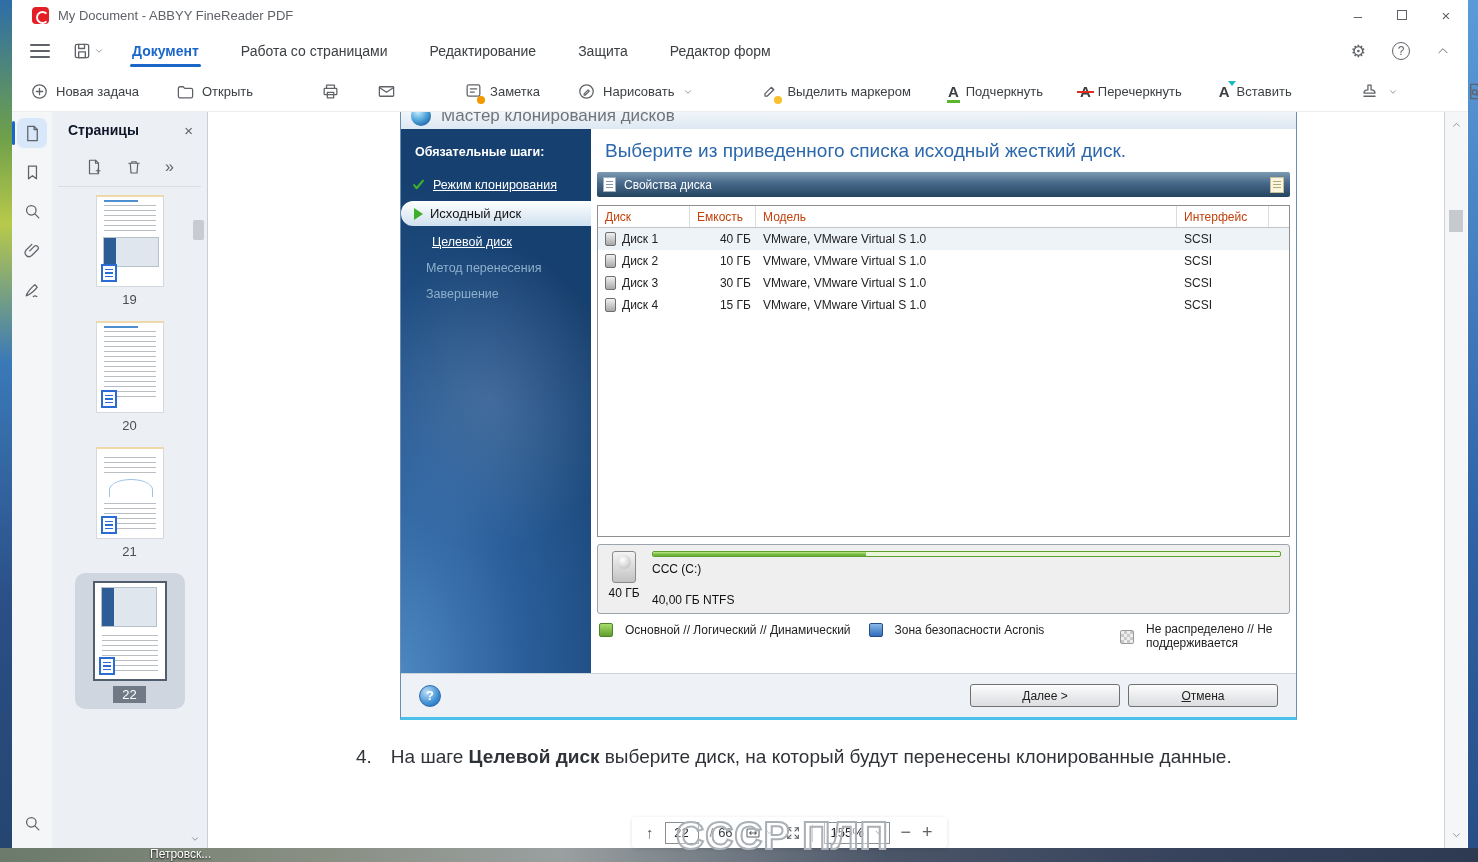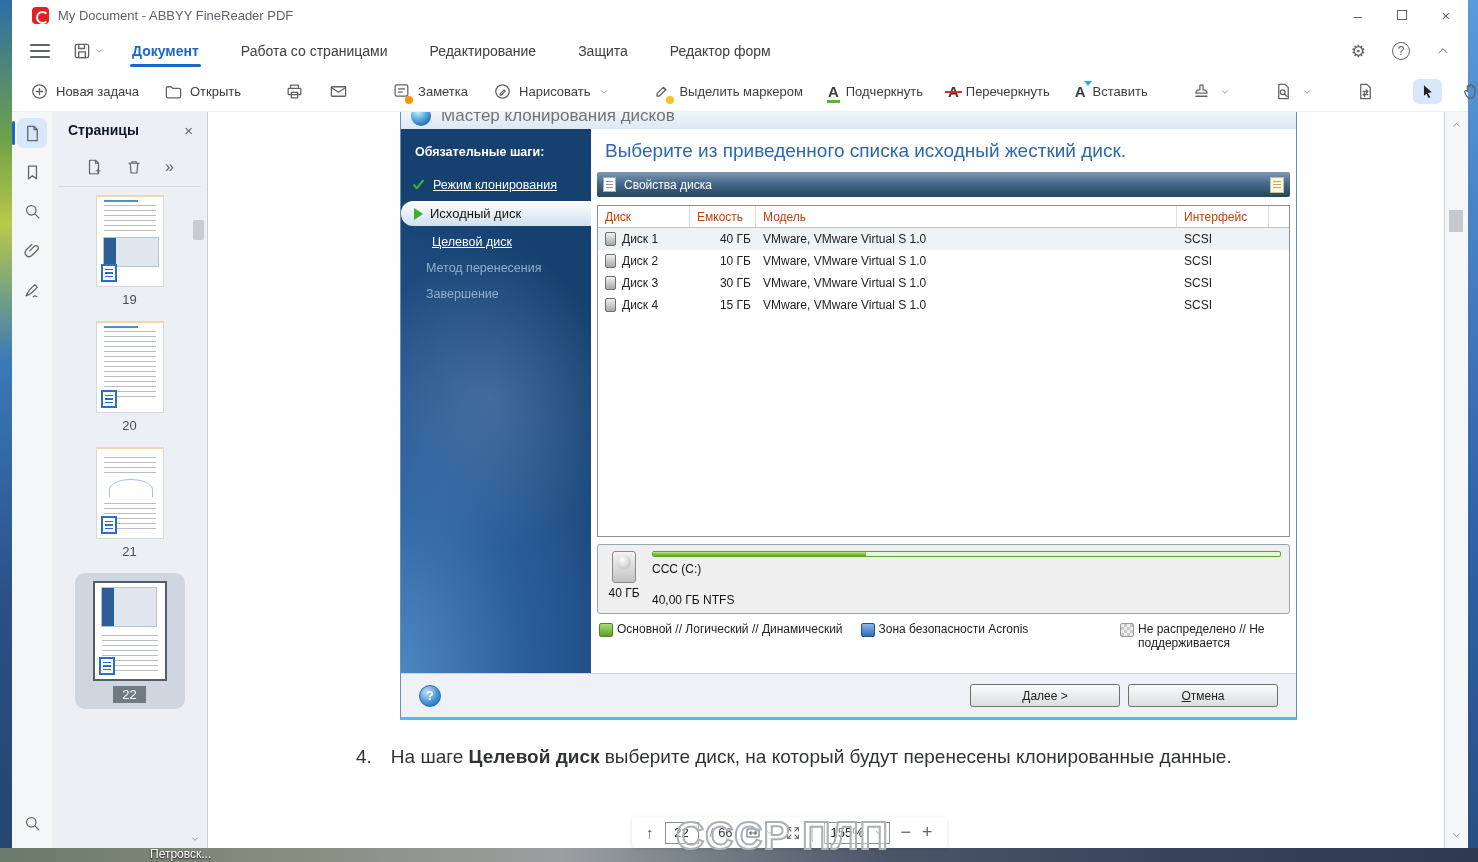--- a/index.html
+++ b/index.html
@@ -28,21 +28,21 @@
   .hamburger span{height:2px;background:#5f6368;border-radius:1px}
   .save-wrap{display:flex;align-items:center;margin-right:26px}
   .menu-items{display:flex;align-items:flex-start;gap:38px}
   .menu-item{font-size:14px;color:#3c4043;position:relative;padding:10px 2px}
   .menu-item.active{color:#1a66c9;font-weight:bold}
   .menu-item.active::after{content:"";position:absolute;left:0;right:0;bottom:2px;height:3px;background:#1a66c9;border-radius:2px}
   .menu-right{margin-left:auto;display:flex;align-items:center;gap:26px;color:#5f6368}
   .gear-glyph{font-size:17px}
   .help-circle{width:18px;height:18px;border:1.5px solid #5f6368;border-radius:50%;font-size:12px;display:flex;align-items:center;justify-content:center}
   
-  .toolbar{height:40px;display:flex;align-items:center;padding:0 14px 0 12px;gap:13px;flex:0 0 auto;border-bottom:1px solid #ededed}
+  .toolbar{height:40px;display:flex;align-items:center;padding:0 14px 0 12px;gap:25px;flex:0 0 auto;border-bottom:1px solid #ededed}
   .tb{display:flex;align-items:center;gap:7px;font-size:13px;color:#3c4043;padding:4px 6px;border-radius:6px;white-space:nowrap}
   .tb.active{background:#d9e7fb}
   .tb-sep{width:1px;height:22px;background:#dcdfe3;margin:0 3px}
   svg.ic{stroke:#5f6368;fill:none;stroke-width:1.6;stroke-linecap:round;stroke-linejoin:round}
   .rel{position:relative}
   .dot{position:absolute;width:8px;height:8px;border-radius:50%;right:-2px;bottom:-1px}
   .dot.orange{background:#f29900}.dot.yellow{background:#fbc02d}
   .letterA{font-size:15px;font-weight:bold;color:#3c4043;position:relative;line-height:1}
   .letterA.u::after{content:"";position:absolute;left:-1px;right:-1px;bottom:-4px;height:3px;background:#5bb531}
   .letterA.s::after{content:"";position:absolute;left:-3px;right:-3px;top:46%;height:2.5px;background:#e02b20}
@@ -145,21 +145,21 @@
   .dp-left{width:36px;display:flex;flex-direction:column;align-items:center;gap:3px;flex:0 0 auto}
   .drive-ic{width:24px;height:32px;border:1px solid #8a8a8a;border-radius:3px;background:linear-gradient(180deg,#f4f4f4,#c2c2c2);position:relative}
   .drive-ic::after{content:"";position:absolute;left:4px;top:3px;width:14px;height:14px;border-radius:50%;background:radial-gradient(circle at 40% 35%,#ffffff,#b5b5b5)}
   .dp-size{font-size:12px;color:#111;white-space:nowrap}
   .dp-right{flex:1;display:flex;flex-direction:column}
   .dp-bar{height:17px;border:1px solid #5f9e2f;border-radius:2px;background:#eaf6da;overflow:hidden}
   .dp-fill{height:100%;width:34%;background:linear-gradient(180deg,#c3e68c,#76c043 55%,#64ad33)}
   .dp-vol{font-size:12px;color:#111;margin-top:5px}
   .dp-det{font-size:12px;color:#111;margin-top:17px}
   .wz-legend{margin-top:8px;display:flex;align-items:flex-start;font-size:12px;color:#222;padding:0 2px}
-  .lg-item{display:flex;align-items:flex-start;gap:4px}
+  .lg-item{display:flex;align-items:center;gap:12px}
   .lg-item.l2{margin-left:18px}
   .lg-item.l3{margin-left:auto;width:168px}
   .sw{width:14px;height:14px;border-radius:2px;flex:0 0 auto;margin-top:1px}
   .sw.green{background:linear-gradient(180deg,#a9dd6c,#5f9e2f);border:1px solid #4e8426}
   .sw.blue{background:linear-gradient(180deg,#8ab9ea,#2f6cb8);border:1px solid #274f86}
   .sw.checker{border:1px solid #9a9a9a;background-image:
     linear-gradient(45deg,#c9c9c9 25%,transparent 25%,transparent 75%,#c9c9c9 75%),
     linear-gradient(45deg,#c9c9c9 25%,#efefef 25%,#efefef 75%,#c9c9c9 75%);
     background-size:6px 6px;background-position:0 0,3px 3px}
   .wz-footer{height:44px;flex:0 0 auto;background:#eef1f5;border-top:1px solid #ccd4db;display:flex;align-items:center;padding:0 18px;gap:8px}

